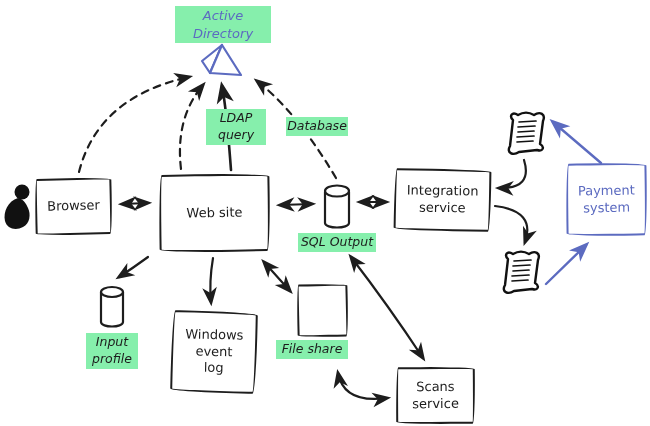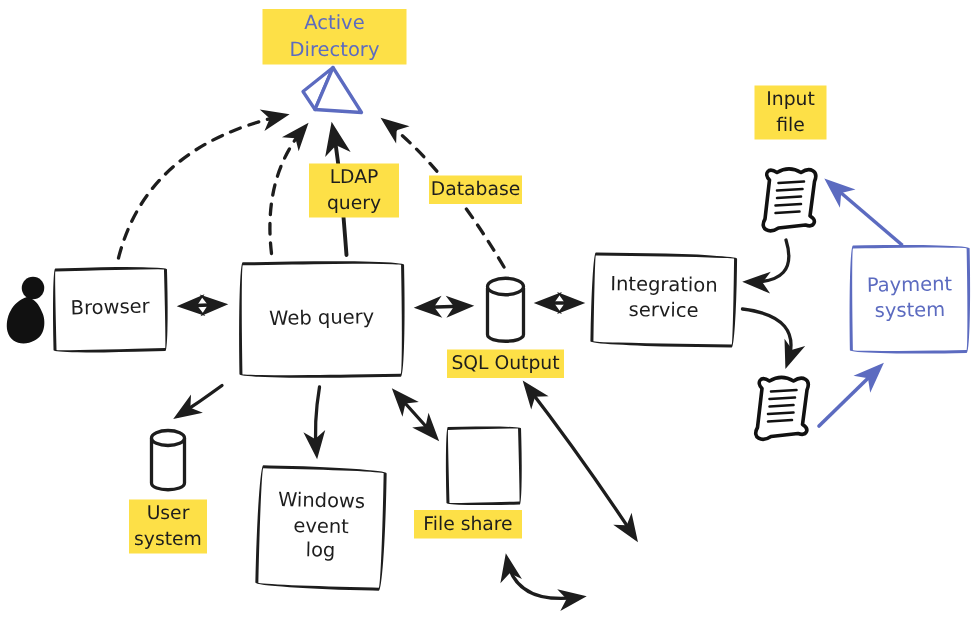--- a/index.html
+++ b/index.html
@@ -18,21 +18,21 @@
   .box{
     position:absolute;z-index:2;background:#fff;border:2.2px solid #1d1d1d;
     border-radius:12px 255px 12px 255px / 255px 12px 225px 12px;
     display:flex;align-items:center;justify-content:center;text-align:center;
     font-size:13px;line-height:1.3;transform:rotate(var(--rot,0deg));
     box-sizing:border-box;padding:2px;
   }
   .box.blue{border-color:#5c6bc0;color:#5c6bc0;}
   .flabel{
     position:absolute;z-index:3;text-align:center;font-size:12.5px;line-height:1.35;
-    background:#fde047;padding:1px 0;
+    background:#86efac;padding:1px 0;font-style:italic;
   }
   .flabel.blue{color:#5c6bc0;font-size:13px;}
   .icon{position:absolute;z-index:2;}
 </style>
 </head>
 <body>
 
 <div class="canvas">
 
   <svg class="edges" width="650" height="426" viewBox="0 0 650 426">
@@ -65,37 +65,40 @@
   <svg class="icon" style="left:2px;top:183px" width="32" height="52" viewBox="0 0 32 52">
     <circle cx="20" cy="9" r="7.5" fill="#111"></circle>
     <path d="M16,15 C6,18 1,29 3,38 C5,46 14,48 21,44 C28,41 29,31 26,25 C24,20 21,16 16,15 Z" fill="#111"></path>
   </svg>
 
   <div class="box" style="left:35px;top:178px;width:77px;height:57px;--rot:-1.5deg">
     <span>Browser</span>
   </div>
 
   <div class="box" style="left:159px;top:174px;width:111px;height:78px;--rot:-1deg">
-    <span>Web query</span>
+    <span>Web site</span>
   </div>
 
   <div class="box" style="left:394px;top:169px;width:97px;height:62px;--rot:0.8deg">
     <span>Integration service</span>
   </div>
 
   <div class="box blue" style="left:566px;top:163px;width:81px;height:73px;--rot:-1deg">
     <span>Payment system</span>
   </div>
 
   <div class="box" style="left:171px;top:311px;width:86px;height:82px;--rot:1.2deg">
     <span style="width:60px">Windows event log</span>
   </div>
 
   <div class="box" style="left:297px;top:284px;width:51px;height:53px;--rot:-1.5deg"></div>
 
+  <div class="box" style="left:396px;top:367px;width:79px;height:57px;--rot:-0.5deg">
+    <span>Scans service</span>
+  </div>
 
   <div class="flabel blue" style="left:175px;top:6px;width:96px">Active Directory</div>
   <svg class="icon" style="left:197px;top:42px" width="50" height="42" viewBox="0 0 50 42">
     <g fill="#fff" stroke="#5c6bc0" stroke-width="2.2" stroke-linejoin="round">
       <path d="M25,3 L13,31 L5,19 Z"></path>
       <path d="M25,3 L44,33 L13,31 Z"></path>
     </g>
   </svg>
 
   <svg class="icon" style="left:322px;top:183px" width="30" height="49" viewBox="0 0 30 49">
@@ -105,33 +108,32 @@
     </g>
   </svg>
   <div class="flabel" style="left:298px;top:233px;width:78px">SQL Output</div>
 
   <svg class="icon" style="left:98px;top:284px" width="28" height="47" viewBox="0 0 28 47">
     <g fill="#fff" stroke="#1d1d1d" stroke-width="2.2">
       <path d="M3,8 L3,38 C3,44 25,44 25,38 L25,8"></path>
       <ellipse cx="14" cy="8" rx="11" ry="5"></ellipse>
     </g>
   </svg>
-  <div class="flabel" style="left:86px;top:333px;width:52px">User system</div>
+  <div class="flabel" style="left:86px;top:333px;width:52px">Input profile</div>
 
   <svg class="icon" style="left:506px;top:108px" width="42" height="52" viewBox="0 0 42 52">
     <path d="M12,7 C6,3 3,8 7,12 L4,38 C0,45 7,48 13,44 L31,42 C37,44 39,39 34,36 L37,13 C40,6 34,3 28,7 C23,4 17,4 12,7 Z" fill="#fff" stroke="#111" stroke-width="2.4" stroke-linejoin="round"></path>
     <g stroke="#111" stroke-width="1.7" stroke-linecap="round">
       <path d="M13,14 L30,13"></path>
         <path d="M12,19 L29,18"></path>
         <path d="M12,24 L28,23"></path>
         <path d="M11,29 L28,28"></path>
         <path d="M11,34 L27,33"></path>
     </g>
   </svg>
-  <div class="flabel" style="left:503px;top:57px;width:48px">Input file</div>
 
   <svg class="icon" style="left:501px;top:247px" width="42" height="52" viewBox="0 0 42 52">
     <path d="M12,7 C6,3 3,8 7,12 L4,38 C0,45 7,48 13,44 L31,42 C37,44 39,39 34,36 L37,13 C40,6 34,3 28,7 C23,4 17,4 12,7 Z" fill="#fff" stroke="#111" stroke-width="2.4" stroke-linejoin="round"></path>
     <g stroke="#111" stroke-width="1.7" stroke-linecap="round">
       <path d="M13,14 L30,13"></path>
         <path d="M12,19 L29,18"></path>
         <path d="M12,24 L28,23"></path>
         <path d="M11,29 L28,28"></path>
         <path d="M11,34 L27,33"></path>
     </g>

